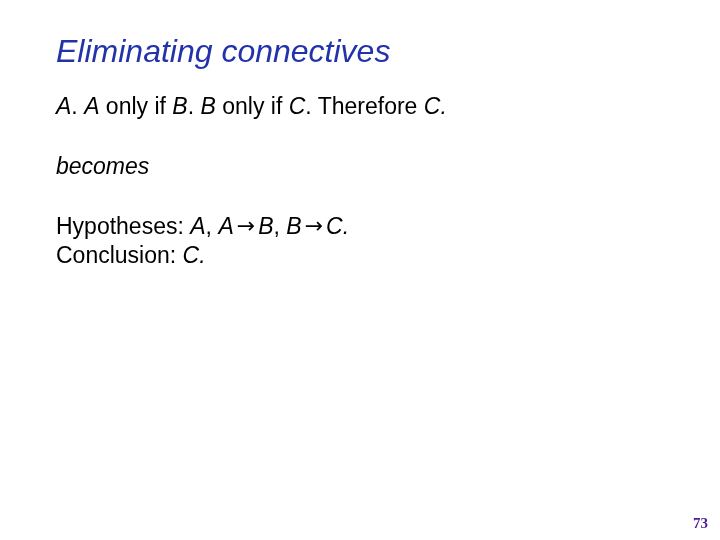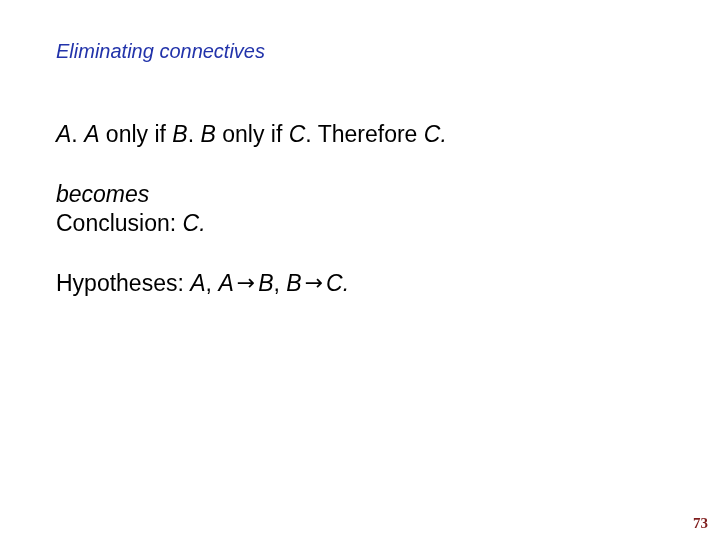--- a/index.html
+++ b/index.html
@@ -24,36 +24,35 @@
     height: 540px;
     background: #ffffff;
   }
 
   
   .slide-title {
     position: absolute;
     left: 56px;
     top: 36px;
     width: 620px;
-    font-size: 20px;
+    font-size: 32px;
     line-height: 30px;
     font-style: italic;
     font-weight: normal;
     color: #2233aa;
     white-space: nowrap;
     letter-spacing: 0px;
   }
 
   
   .body-area {
     position: absolute;
     left: 56px;
     top: 92px;
     width: 640px;
-    margin-top: 28px;
   }
 
   .para {
     font-size: 23px;
     line-height: 29px;
     color: #000000;
     margin: 0;
     white-space: nowrap;
   }
 
@@ -90,39 +89,39 @@
     top: -1px;
   }
 
   
   .page-number {
     position: absolute;
     right: 12px;
     bottom: 8px;
     font-size: 15px;
     font-weight: bold;
-    color: #7f1d1d;
+    color: #4c1d95;
     font-family: "Liberation Serif", "DejaVu Serif", serif;
   }
 </style>
 </head>
 <body>
 
 <div class="slide">
 
   <div class="slide-title">Eliminating connectives</div>
 
   <div class="body-area">
 
     <p class="para gap-statement"><span class="var">A</span><span class="roman">. </span><span class="var">A</span><span class="roman"> only if </span><span class="var">B</span><span class="roman">. </span><span class="var">B</span><span class="roman"> only if </span><span class="var">C</span><span class="roman">. </span><span class="roman">Therefore </span><span class="var">C</span><span class="var">.</span></p>
 
     <p class="para gap-becomes">becomes</p>
 
+    <p class="para gap-hypotheses"><span class="roman">Hypotheses: </span><span class="var">A</span><span class="roman">, </span><span class="var">A</span><span class="arrow">→</span><span class="var">B</span><span class="roman">, </span><span class="var">B</span><span class="arrow">→</span><span class="var">C</span><span class="var">.</span></p>
+
     <p class="para gap-conclusion"><span class="roman">Conclusion: </span><span class="var">C</span><span class="var">.</span></p>
-
-    <p class="para gap-hypotheses"><span class="roman">Hypotheses: </span><span class="var">A</span><span class="roman">, </span><span class="var">A</span><span class="arrow">→</span><span class="var">B</span><span class="roman">, </span><span class="var">B</span><span class="arrow">→</span><span class="var">C</span><span class="var">.</span></p>
 
 
   </div>
 
   <div class="page-number">73</div>
 
 </div>
 
 </body></html>

